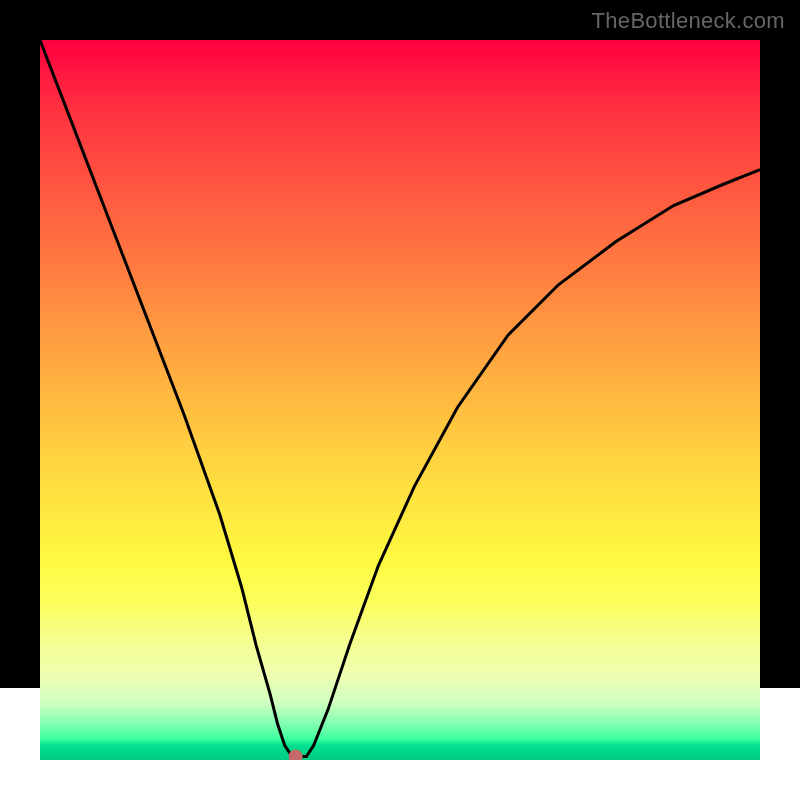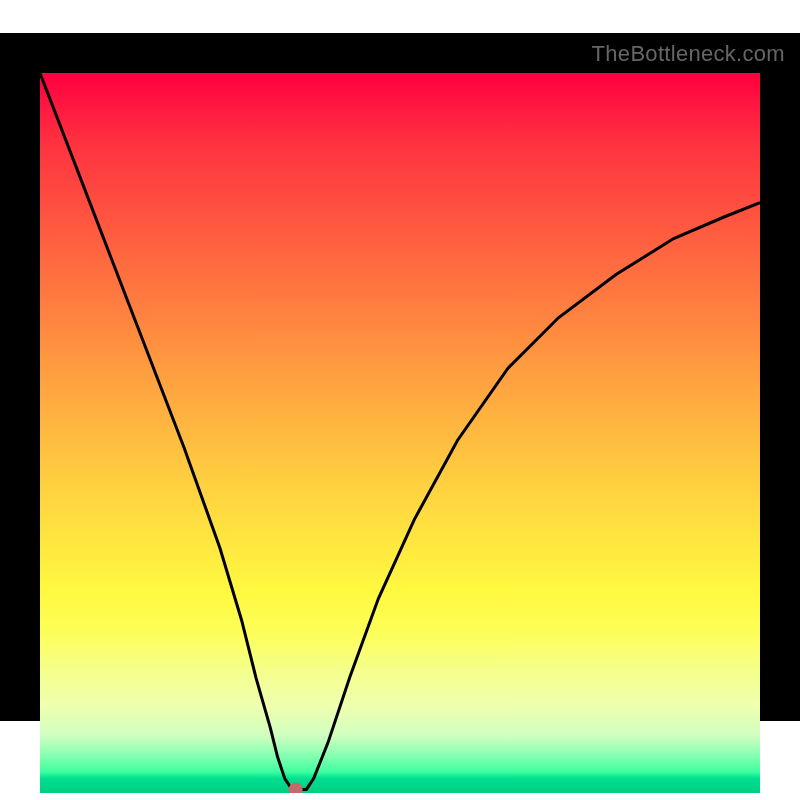--- a/index.html
+++ b/index.html
@@ -8,21 +8,20 @@
     width: 800px;
     height: 800px;
     overflow: hidden;
     font-family: Arial, sans-serif;
   }
   .chart-container {
     position: relative;
     width: 800px;
     height: 688px;
     background: #000;
-    margin-top: 33px;
   }
   .plot-area {
     position: absolute;
     left: 40px;
     top: 40px;
     width: 720px;
     height: 720px;
     background: linear-gradient(to bottom,
       #ff0040 0%,
       #ff1a40 5%,

